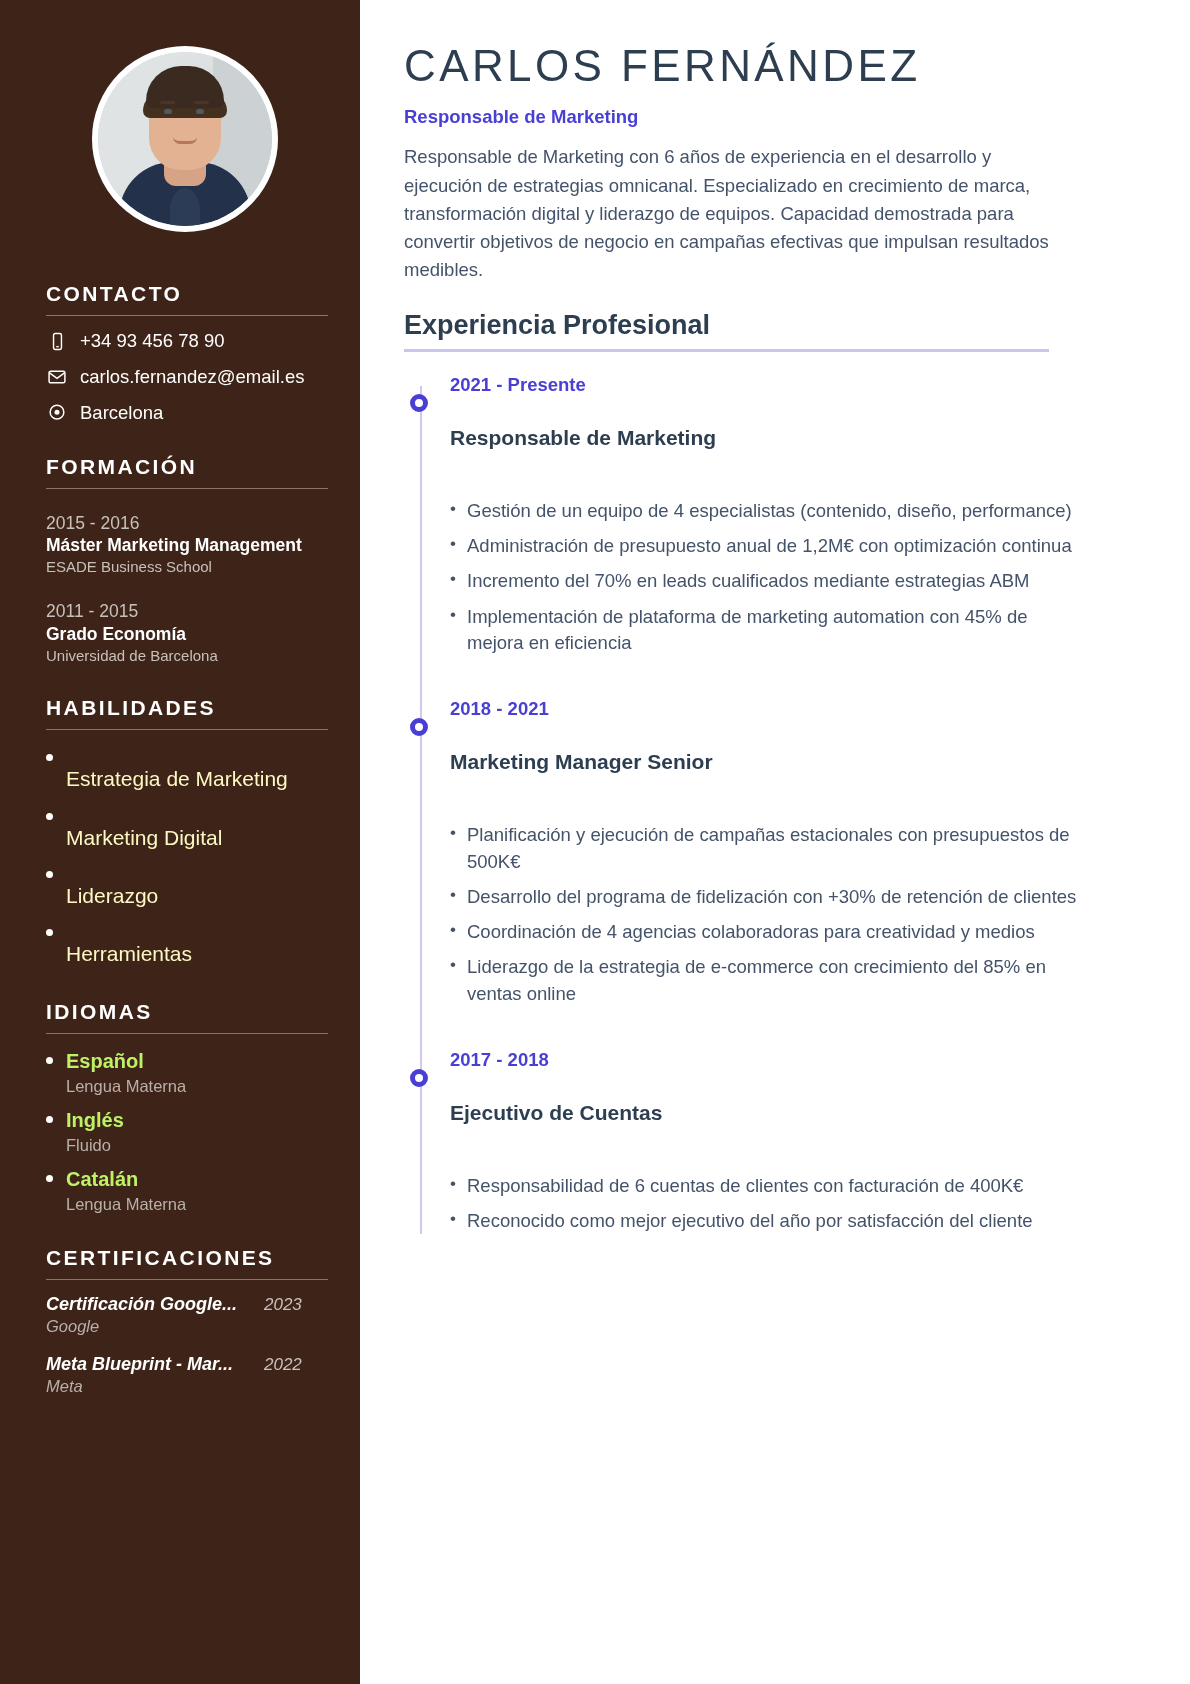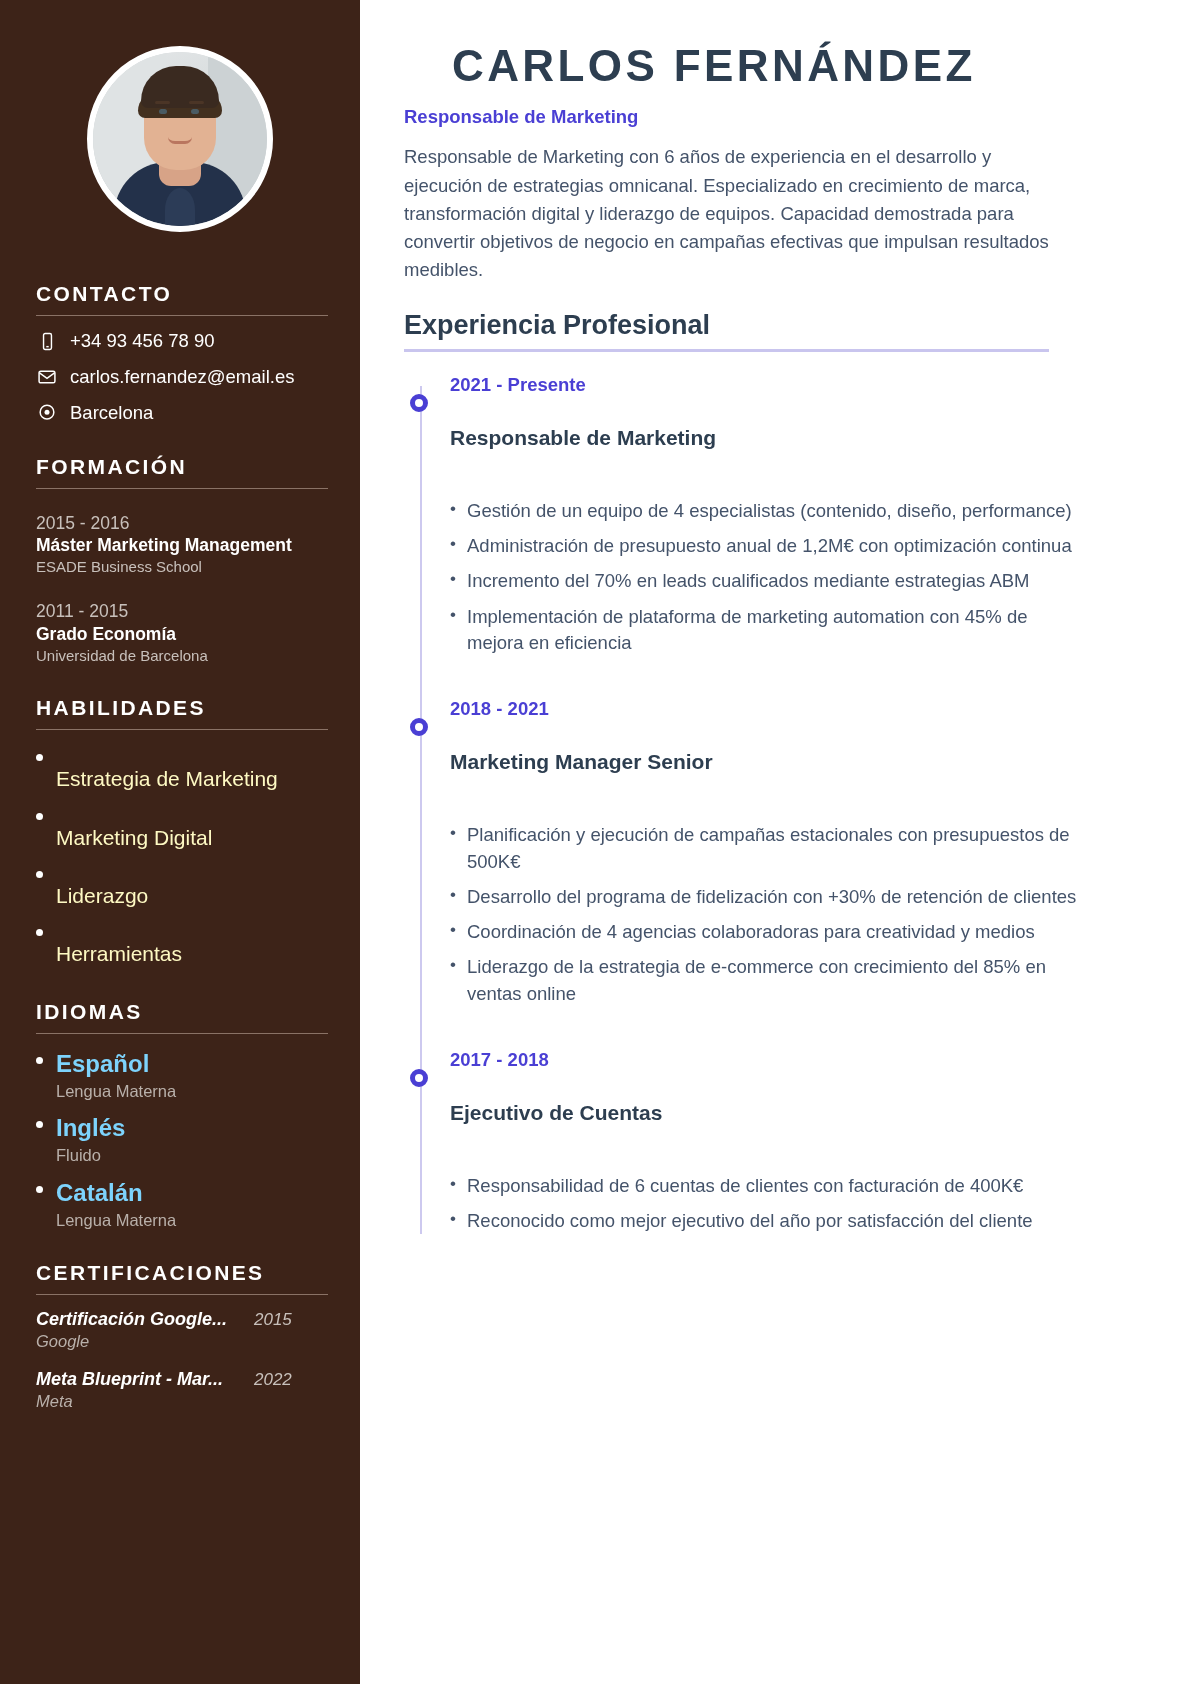--- a/index.html
+++ b/index.html
@@ -8,21 +8,21 @@
     font-family: "Liberation Sans", sans-serif;
     background: #ffffff;
   }
   .page { position: relative; width: 1190px; height: 1684px; display: flex; background:#fff; }
 
   
   .sidebar {
     width: 360px; flex: 0 0 360px;
     background: #3d2318;
     color: #ffffff;
-    padding: 0 0 0 0;
+    padding: 0 0 0 10px;
     position: relative;
   }
   .photo-wrap { display:flex; justify-content:center; padding-top: 46px; padding-bottom: 6px; }
   .photo-ring {
     width: 186px; height: 186px; border-radius: 50%;
     border: 6px solid #ffffff; overflow: hidden; position: relative;
     background: #d7dbdd;
   }
   .photo-inner { position:absolute; inset:0; border-radius:50%; overflow:hidden; background:
       linear-gradient(160deg,#e4e7e8 0%, #d2d7d9 55%, #c9cfd1 100%); }
@@ -65,37 +65,37 @@
   .edu-years { font-size: 17.5px; color:#c8c0bb; line-height:1.35;margin-top:23px; }
   .edu-deg { font-size: 17.5px; font-weight: 700; color:#ffffff; line-height:1.25; }
   .edu-school { font-size: 15px; color:#c8c0bb; line-height:1.35; }
 
   .skill-li { display:flex; align-items:flex-start; gap:13px; margin-bottom: 8px; }
   .skill-li .dot { width:7px; height:7px; border-radius:50%; background:#ffffff; margin-top:10px; flex:0 0 7px; }
   .skill-li .lbl { font-size: 21px; color:#fef9c3; line-height:1.45;margin-top:20px; }
 
   .lang-li { display:flex; align-items:flex-start; gap:13px; margin-bottom: 10px; }
   .lang-li .dot { width:7px; height:7px; border-radius:50%; background:#ffffff; margin-top:9px; flex:0 0 7px; }
-  .lang-name { font-size:24px; font-weight:700; color:#7dd3fc; line-height:1.3; }
+  .lang-name { font-size:20px; font-weight:700; color:#bef264; line-height:1.3; }
   .lang-level { font-size:16.5px; color:#b9b0aa; line-height:1.35; margin-top:1px; }
 
   .cert-item { margin-bottom: 18px; font-style: italic; }
   .cert-top { display:flex; align-items:baseline; gap:10px; }
   .cert-name {
     font-size:18px; font-weight:700; color:#ffffff; flex:1 1 auto;
     white-space:nowrap; overflow:hidden; text-overflow:ellipsis; max-width: 208px;
   }
   .cert-year { font-size:17px; color:#c8c0bb; flex:0 0 auto; }
   .cert-issuer { font-size:16.5px; color:#b9b0aa; margin-top:2px; }
 
   
   .main { flex:1 1 auto; padding: 42px 112px 0 44px; background:#fff; }
   .name {
-    font-size: 44px; font-weight: 700; letter-spacing: 3.4px;
-    color:#2d3e50; line-height:1.1; margin-bottom: 16px; margin-left: 48px;
+    font-size: 44px; font-weight: 400; letter-spacing: 3.4px;
+    color:#2d3e50; line-height:1.1; margin-bottom: 16px;
   }
   .role { font-size: 18.5px; font-weight:700; color:#4a3fd4; margin-bottom: 15px; }
   .summary { font-size: 18.5px; color:#44536a; line-height: 1.52; margin-bottom: 26px; max-width: 655px; }
 
   .sec-h { font-size: 27px; font-weight:700; color:#2d3e50; margin-bottom: 8px; }
   .sec-rule { height:3px; background:#c9c5ee; margin-bottom: 22px; width: 645px; }
 
   .timeline { position:relative; padding-left: 46px; }
   .tl-line { position:absolute; left:16px; top:12px; bottom:0; width:2px; background:#cdc9ef; }
   .job { position:relative; margin-bottom: 42px; }
@@ -241,21 +241,21 @@
         </div>
       </div>
 
       <div>
         <div class="side-h">CERTIFICACIONES</div>
         <div class="side-rule"></div>
 
         <div class="cert-item">
           <div class="cert-top">
             <span class="cert-name">Certificación Google...</span>
-            <span class="cert-year">2015</span>
+            <span class="cert-year">2023</span>
           </div>
           <div class="cert-issuer">Google</div>
         </div>
 
         <div class="cert-item">
           <div class="cert-top">
             <span class="cert-name">Meta Blueprint - Mar...</span>
             <span class="cert-year">2022</span>
           </div>
           <div class="cert-issuer">Meta</div>

